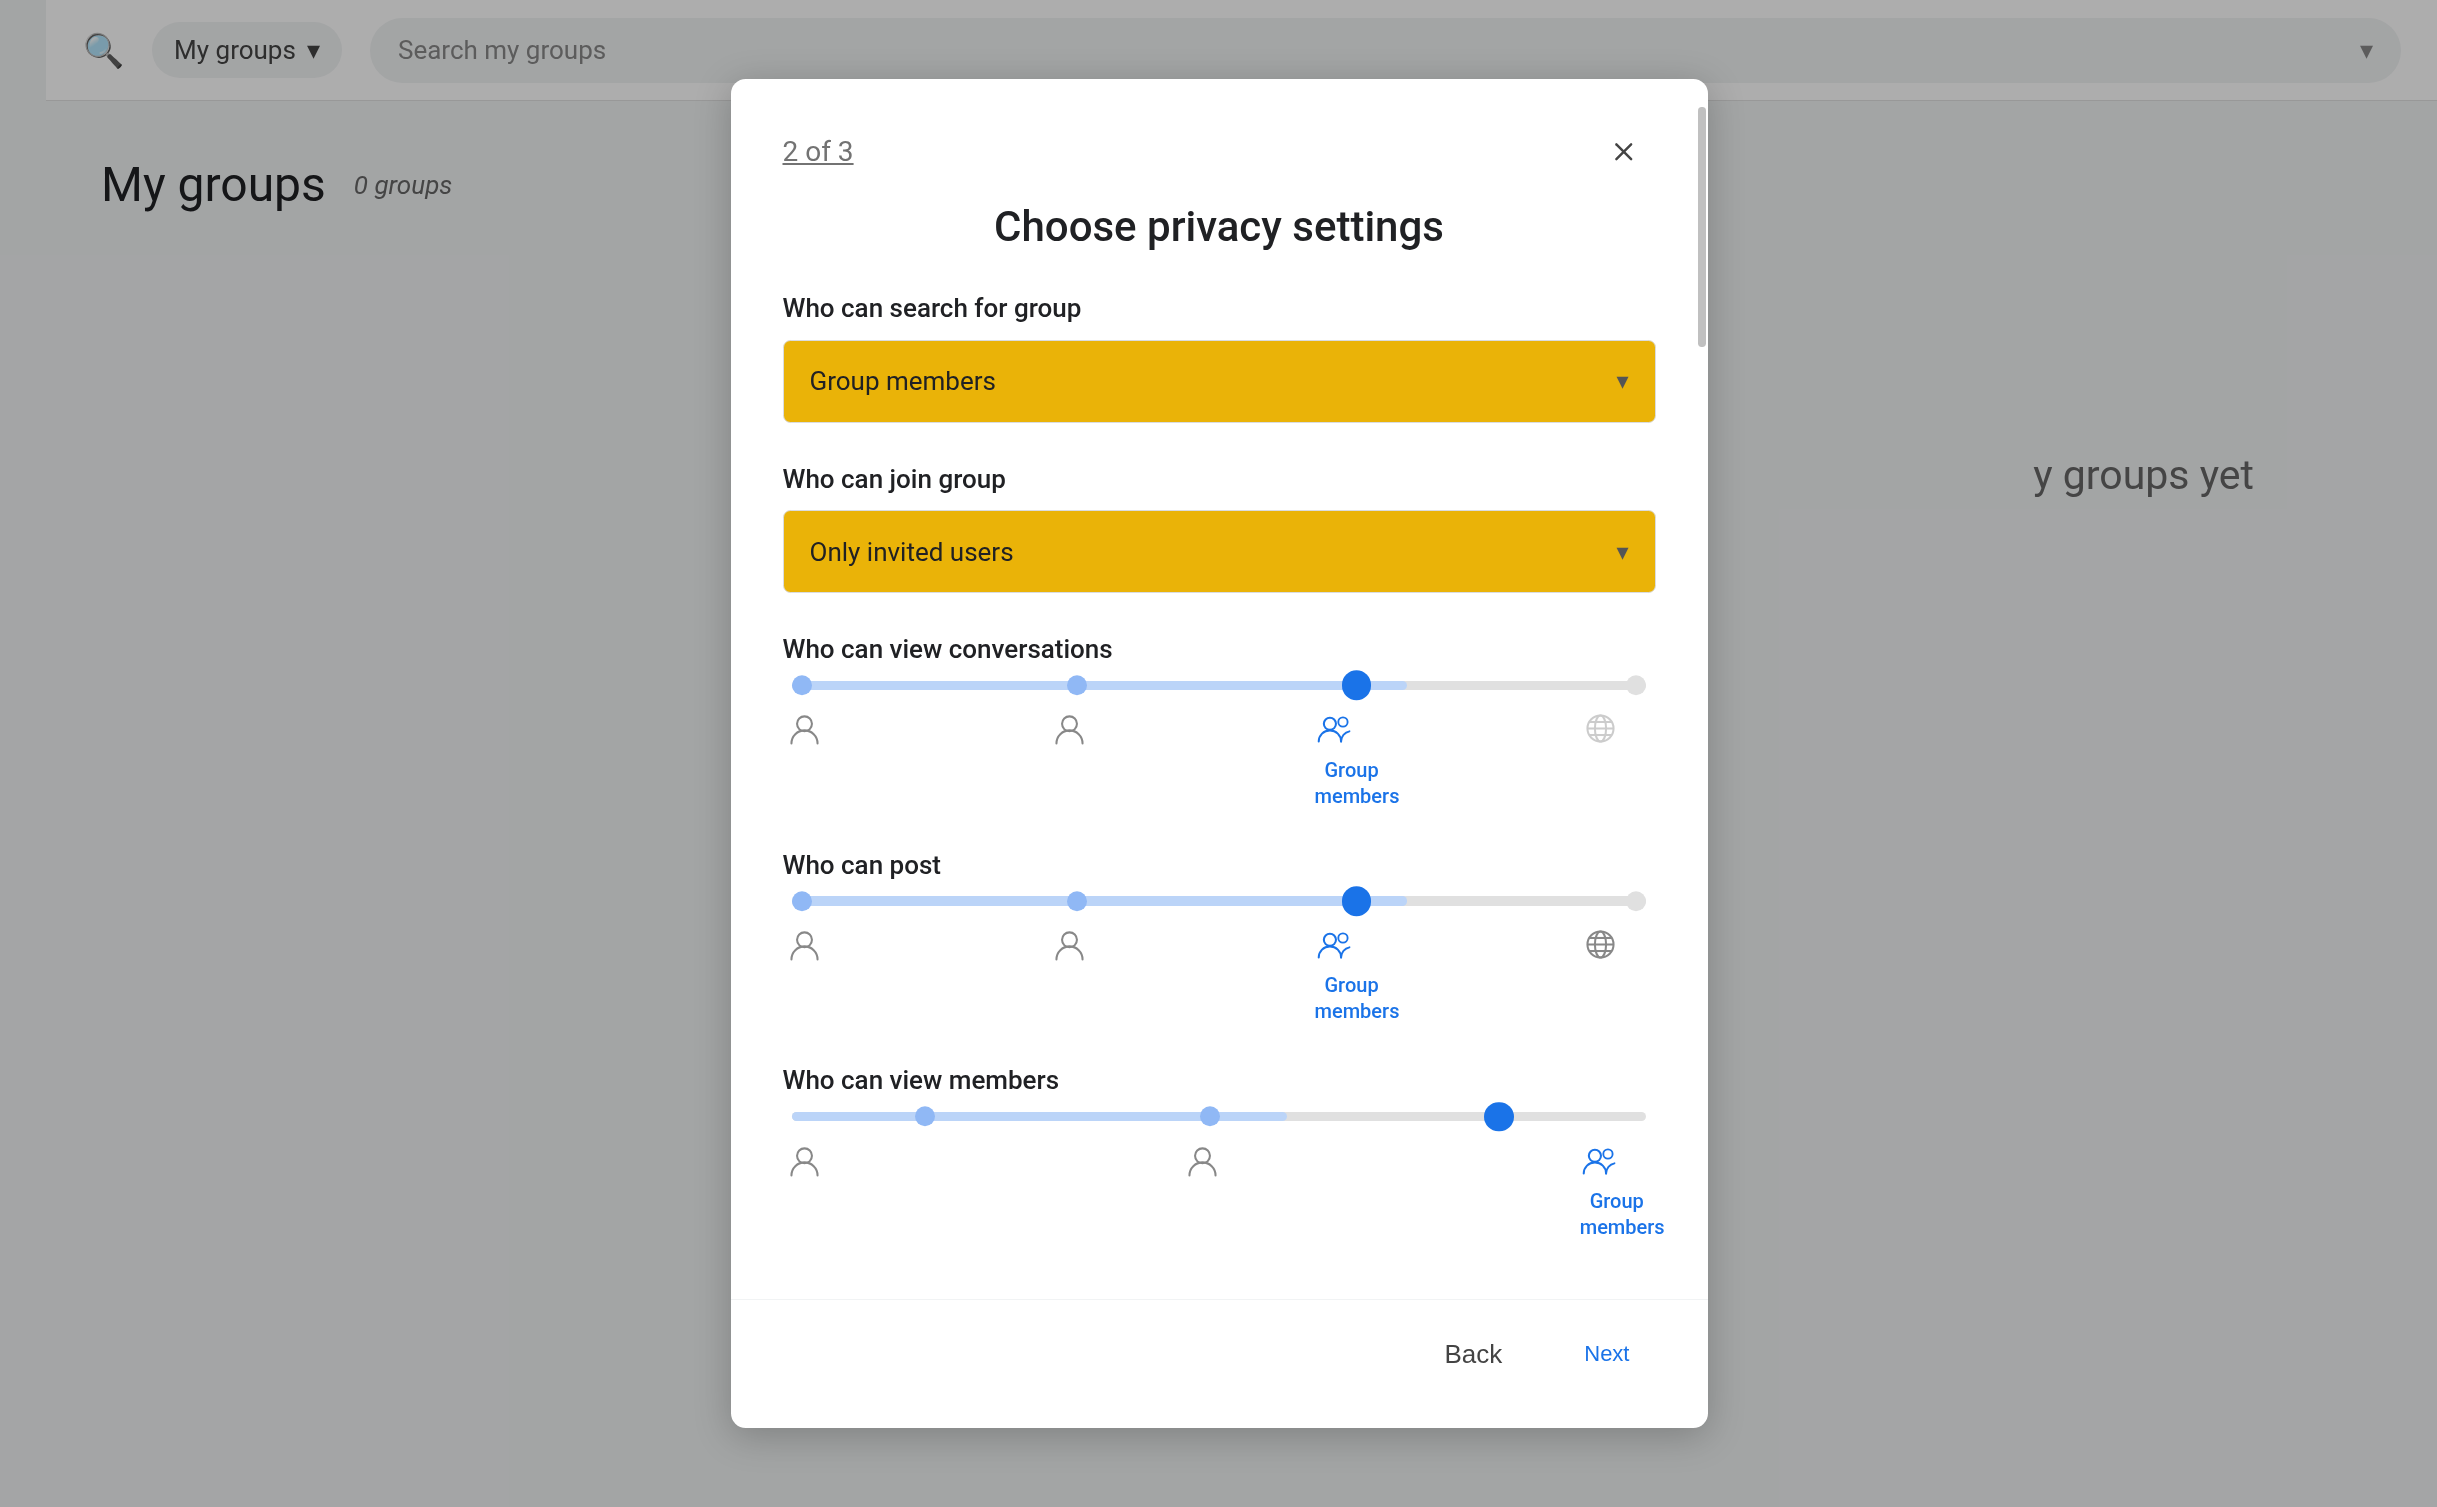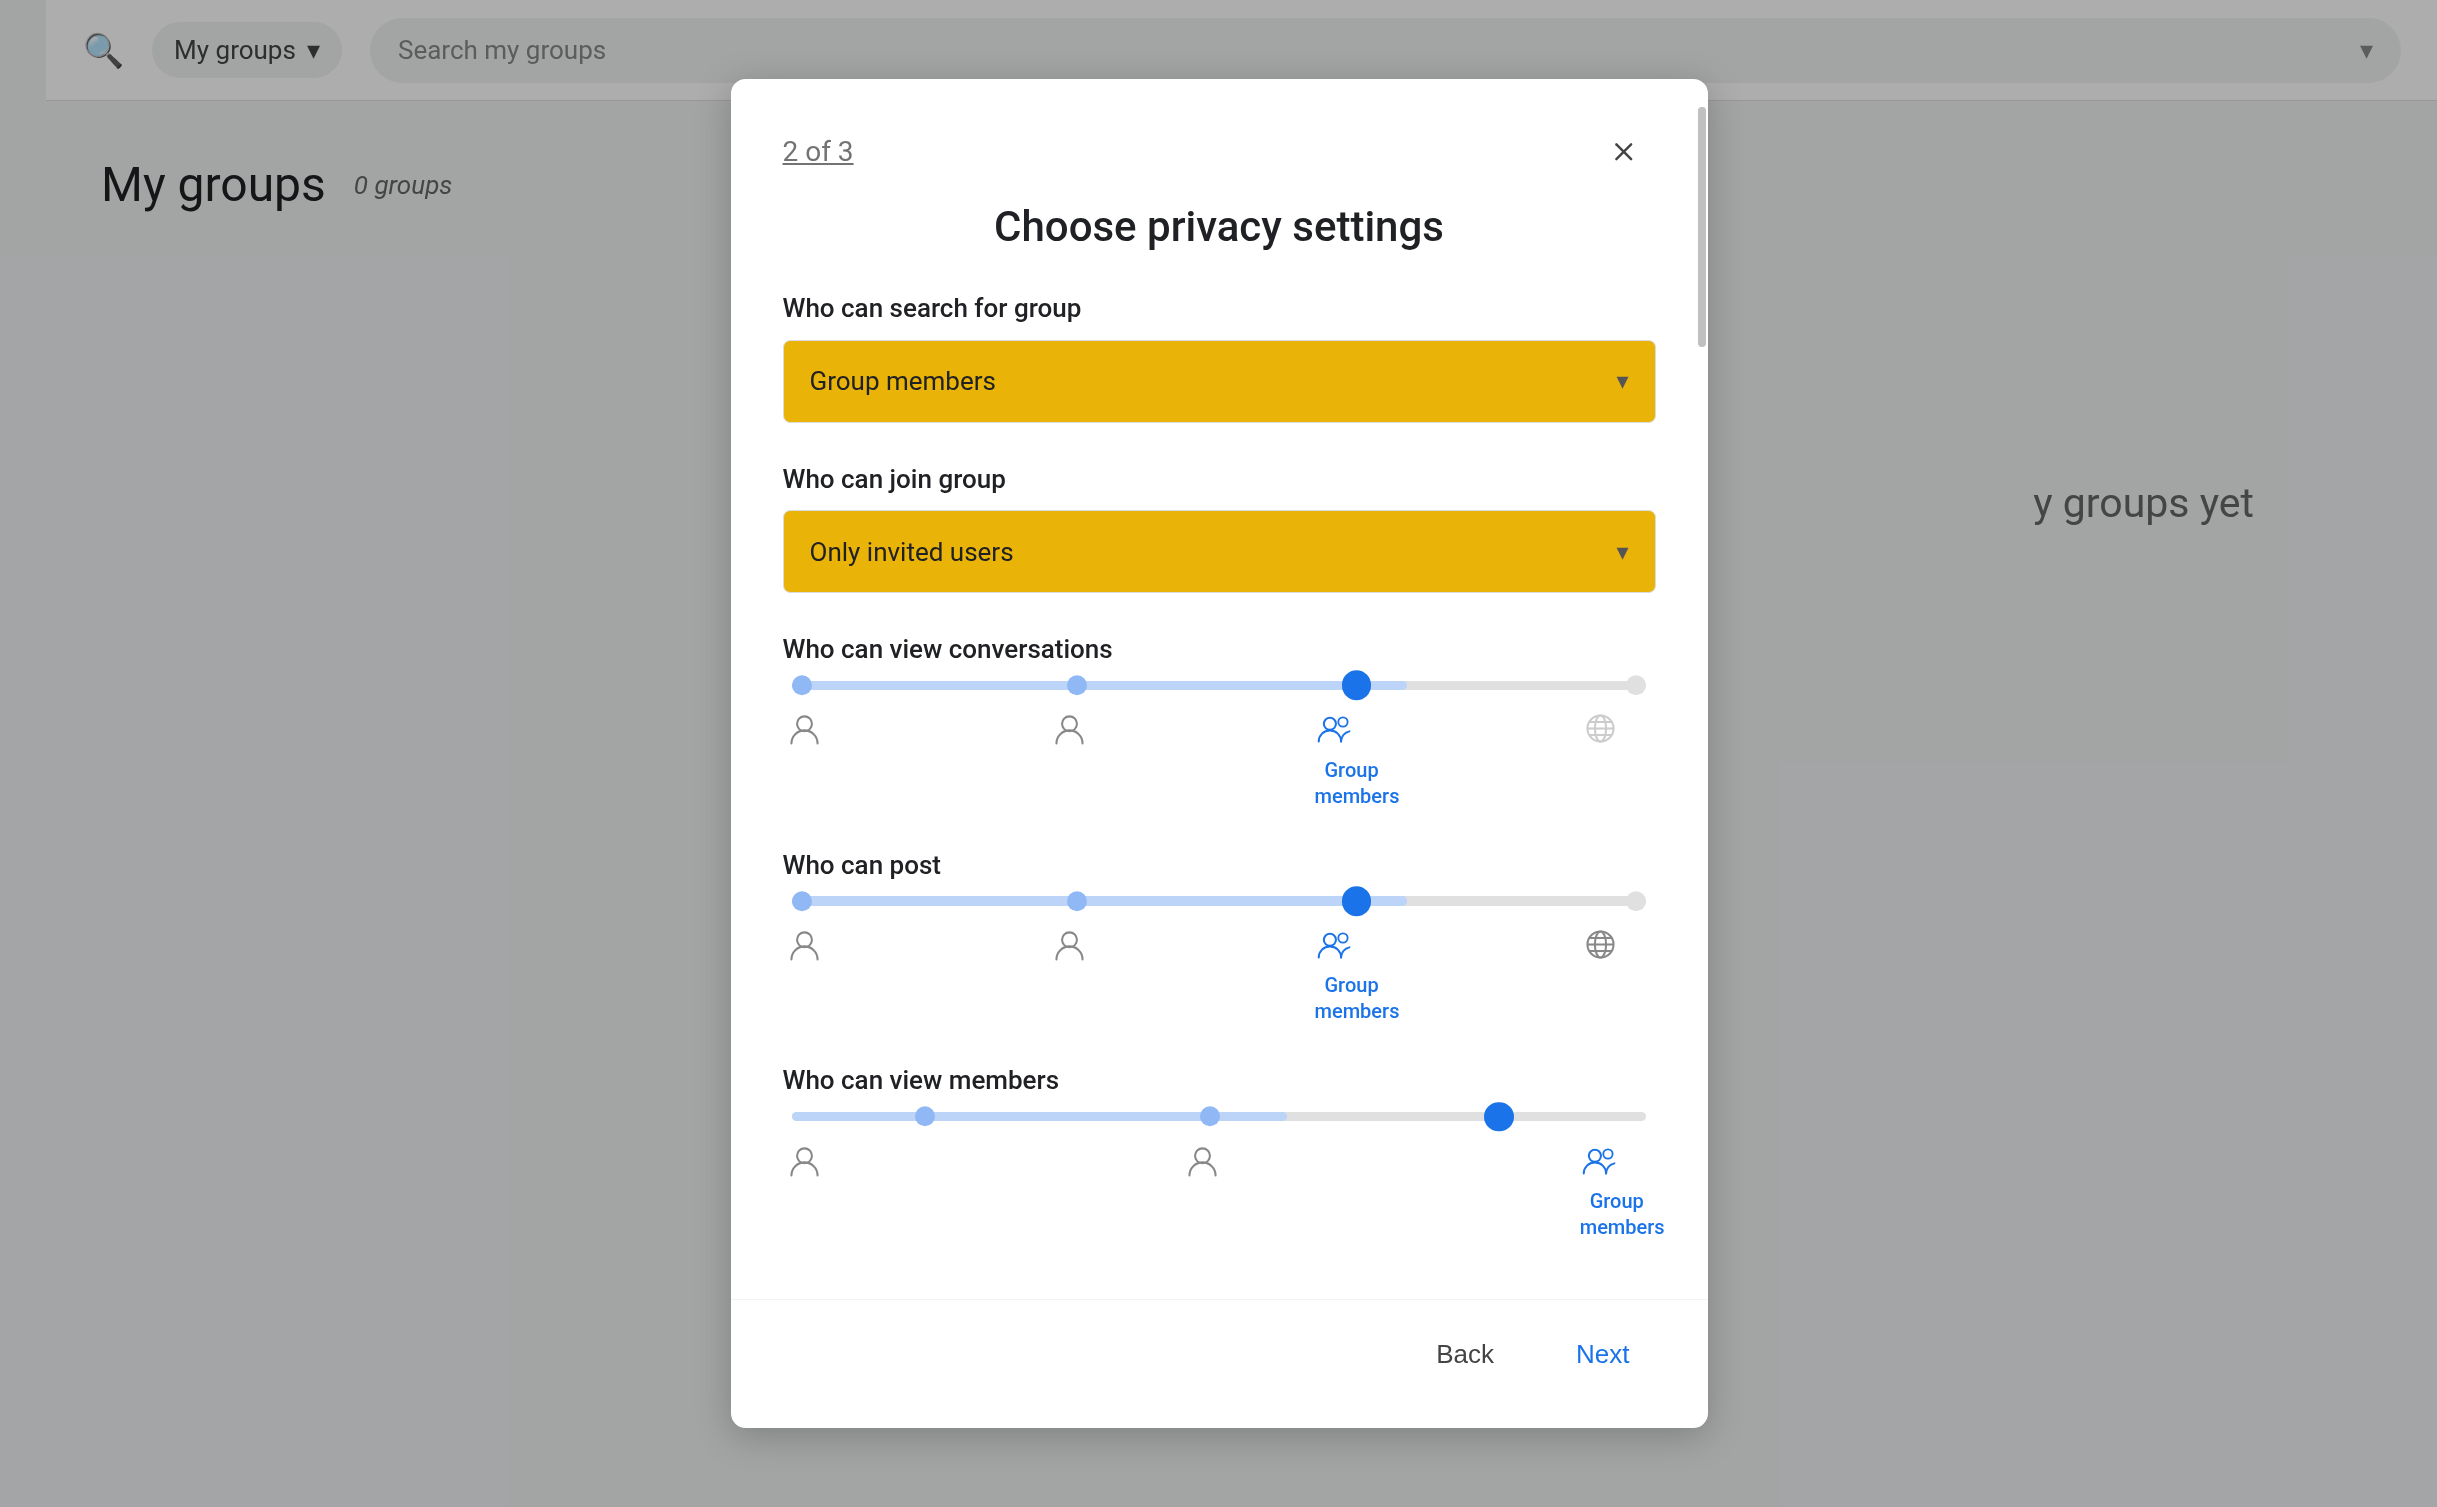--- a/index.html
+++ b/index.html
@@ -88,21 +88,20 @@
       color: #666;
       font-style: italic;
     }
 
     .bg-right-text {
       position: absolute;
       right: 184px;
       top: 350px;
       font-size: 41px;
       color: #666;
-      margin-top: 28px;
     }
 
     
     .overlay {
       position: absolute;
       inset: 0;
       background: rgba(0,0,0,0.32);
       display: flex;
       align-items: center;
       justify-content: center;
@@ -324,21 +323,21 @@
       background: none;
       border: none;
       padding: 16.6px 26px;
       border-radius: 7.4px;
       cursor: pointer;
       font-weight: 500;
       transition: background 0.15s;
     }
 
     .btn-next {
-      font-size: 26px;
+      font-size: 22px;
       color: #1a73e8;
       background: none;
       border: none;
       padding: 16.6px 26px;
       border-radius: 7.4px;
       cursor: pointer;
       font-weight: 500;
       transition: background 0.15s;
     }
   </style>

